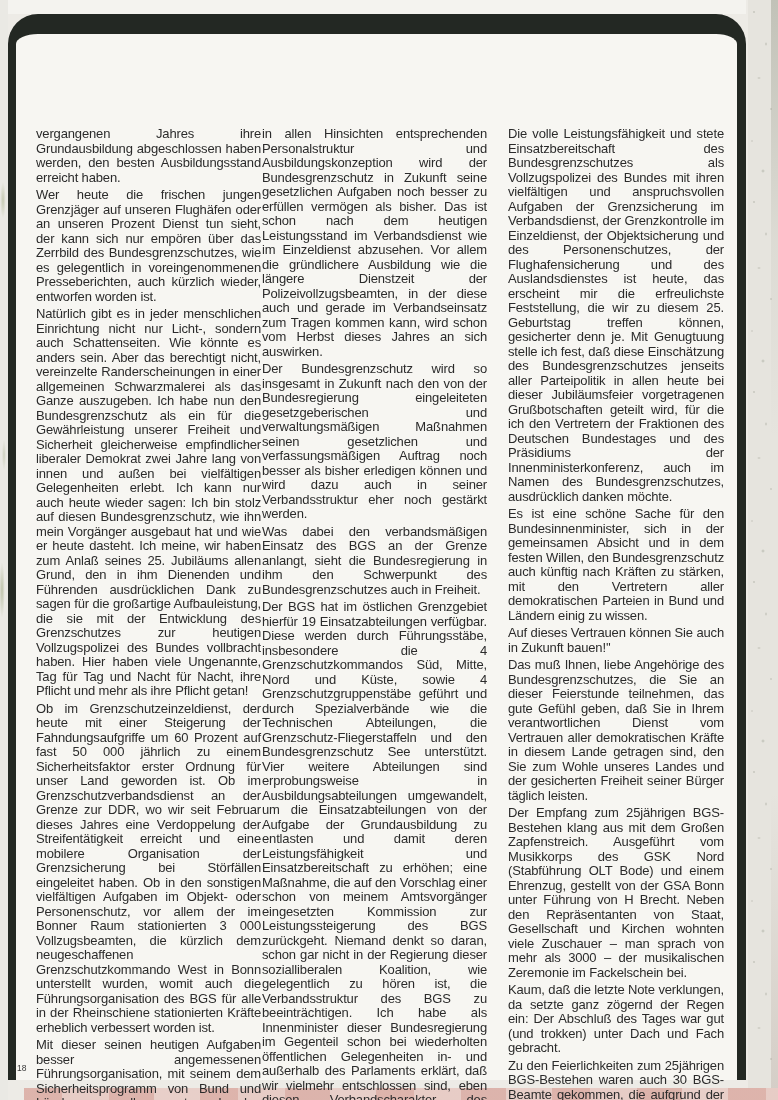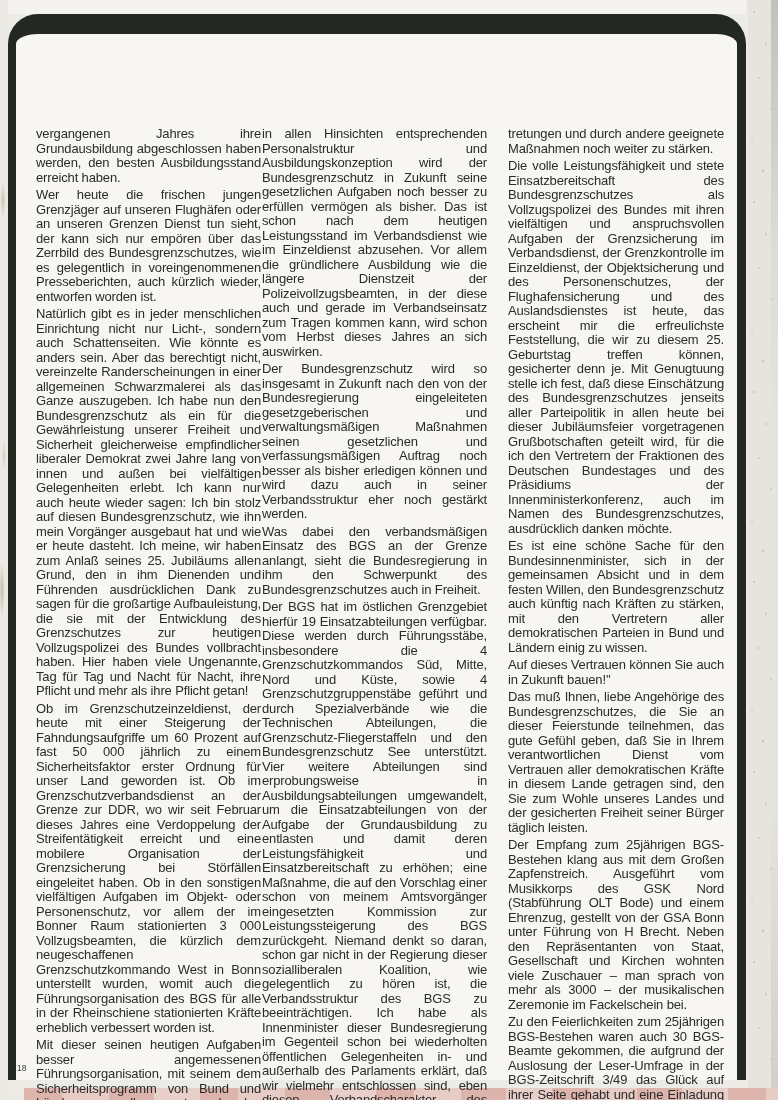--- a/index.html
+++ b/index.html
@@ -120,34 +120,34 @@
 
 <div class="canvas">
   <div class="top-margin"></div>
   <div class="left-margin"></div>
   <div class="right-margin"></div>
   <div class="bottom-strip"></div>
   <div class="frame"></div>
   <div class="page-number">18</div>
   <div class="col col-1">
       <p>vergangenen Jahres ihre Grundausbildung abgeschlossen haben werden, den besten Ausbildungsstand erreicht haben.</p>
-      <p>Wer heute die frischen jungen Grenzjäger auf unseren Flughäfen oder an unseren Grenzen Dienst tun sieht, der kann sich nur empören über das Zerrbild des Bundesgrenzschutzes, wie es gelegentlich in voreingenommenen Presseberichten, auch kürzlich wieder, entworfen worden ist.</p>
+      <p>Wer heute die frischen jungen Grenzjäger auf unseren Flughäfen oder an unseren Prozent Dienst tun sieht, der kann sich nur empören über das Zerrbild des Bundesgrenzschutzes, wie es gelegentlich in voreingenommenen Presseberichten, auch kürzlich wieder, entworfen worden ist.</p>
       <p>Natürlich gibt es in jeder menschlichen Einrichtung nicht nur Licht-, sondern auch Schattenseiten. Wie könnte es anders sein. Aber das berechtigt nicht, vereinzelte Randerscheinungen in einer allgemeinen Schwarzmalerei als das Ganze auszugeben. Ich habe nun den Bundesgrenzschutz als ein für die Gewährleistung unserer Freiheit und Sicherheit gleicherweise empfindlicher liberaler Demokrat zwei Jahre lang von innen und außen bei vielfältigen Gelegenheiten erlebt. Ich kann nur auch heute wieder sagen: Ich bin stolz auf diesen Bundesgrenzschutz, wie ihn mein Vorgänger ausgebaut hat und wie er heute dasteht. Ich meine, wir haben zum Anlaß seines 25. Jubiläums allen Grund, den in ihm Dienenden und Führenden ausdrücklichen Dank zu sagen für die großartige Aufbauleistung, die sie mit der Entwicklung des Grenzschutzes zur heutigen Vollzugspolizei des Bundes vollbracht haben. Hier haben viele Ungenannte, Tag für Tag und Nacht für Nacht, ihre Pflicht und mehr als ihre Pflicht getan!</p>
       <p>Ob im Grenzschutzeinzeldienst, der heute mit einer Steigerung der Fahndungsaufgriffe um 60 Prozent auf fast 50 000 jährlich zu einem Sicherheitsfaktor erster Ordnung für unser Land geworden ist. Ob im Grenzschutzverbandsdienst an der Grenze zur DDR, wo wir seit Februar dieses Jahres eine Verdoppelung der Streifentätigkeit erreicht und eine mobilere Organisation der Grenzsicherung bei Störfällen eingeleitet haben. Ob in den sonstigen vielfältigen Aufgaben im Objekt- oder Personenschutz, vor allem der im Bonner Raum stationierten 3 000 Vollzugsbeamten, die kürzlich dem neugeschaffenen Grenzschutzkommando West in Bonn unterstellt wurden, womit auch die Führungsorganisation des BGS für alle in der Rheinschiene stationierten Kräfte erheblich verbessert worden ist.</p>
       <p>Mit dieser seinen heutigen Aufgaben besser angemessenen Führungsorganisation, mit seinem dem Sicherheitsprogramm von Bund und Ländern voll entsprechenden Ausrüstungskonzept mit allen polizeitypischen Waffen und seiner nunmehr auch den Polizeien der Länder</p>
     </div>
   <div class="col col-2">
       <p>in allen Hinsichten entsprechenden Personalstruktur und Ausbildungskonzeption wird der Bundesgrenzschutz in Zukunft seine gesetzlichen Aufgaben noch besser zu erfüllen vermögen als bisher. Das ist schon nach dem heutigen Leistungsstand im Verbandsdienst wie im Einzeldienst abzusehen. Vor allem die gründlichere Ausbildung wie die längere Dienstzeit der Polizeivollzugsbeamten, in der diese auch und gerade im Verbandseinsatz zum Tragen kommen kann, wird schon vom Herbst dieses Jahres an sich auswirken.</p>
       <p>Der Bundesgrenzschutz wird so insgesamt in Zukunft nach den von der Bundesregierung eingeleiteten gesetzgeberischen und verwaltungsmäßigen Maßnahmen seinen gesetzlichen und verfassungsmäßigen Auftrag noch besser als bisher erledigen können und wird dazu auch in seiner Verbandsstruktur eher noch gestärkt werden.</p>
       <p>Was dabei den verbandsmäßigen Einsatz des BGS an der Grenze anlangt, sieht die Bundesregierung in ihm den Schwerpunkt des Bundesgrenzschutzes auch in Freiheit.</p>
       <p>Der BGS hat im östlichen Grenzgebiet hierfür 19 Einsatzabteilungen verfügbar. Diese werden durch Führungsstäbe, insbesondere die 4 Grenzschutzkommandos Süd, Mitte, Nord und Küste, sowie 4 Grenzschutzgruppenstäbe geführt und durch Spezialverbände wie die Technischen Abteilungen, die Grenzschutz-Fliegerstaffeln und den Bundesgrenzschutz See unterstützt. Vier weitere Abteilungen sind erprobungsweise in Ausbildungsabteilungen umgewandelt, um die Einsatzabteilungen von der Aufgabe der Grundausbildung zu entlasten und damit deren Leistungsfähigkeit und Einsatzbereitschaft zu erhöhen; eine Maßnahme, die auf den Vorschlag einer schon von meinem Amtsvorgänger eingesetzten Kommission zur Leistungssteigerung des BGS zurückgeht. Niemand denkt so daran, schon gar nicht in der Regierung dieser sozialliberalen Koalition, wie gelegentlich zu hören ist, die Verbandsstruktur des BGS zu beeinträchtigen. Ich habe als Innenminister dieser Bundesregierung im Gegenteil schon bei wiederholten öffentlichen Gelegenheiten in- und außerhalb des Parlaments erklärt, daß wir vielmehr entschlossen sind, eben diesen Verbandscharakter des Bundesgrenzschutzes, von dem seine volle Leistungsfähigkeit und stete Einsatzbereitschaft entscheidend abhängt, durch die eingeleitete Entlastung der Verbände von bundesweiten Ferneinsätzen etwa bei der Flughafensicherung und von der Fülle der Einzelabordnungen etwa zum Objektschutz unserer auswärtigen Ver-</p>
     </div>
   <div class="col col-3">
-      <p>tretungen und durch andere geeignete Maßnahmen noch weiter zu stärken.</p>
       <p>Die volle Leistungsfähigkeit und stete Einsatzbereitschaft des Bundesgrenzschutzes als Vollzugspolizei des Bundes mit ihren vielfältigen und anspruchsvollen Aufgaben der Grenzsicherung im Verbandsdienst, der Grenzkontrolle im Einzeldienst, der Objektsicherung und des Personenschutzes, der Flughafensicherung und des Auslandsdienstes ist heute, das erscheint mir die erfreulichste Feststellung, die wir zu diesem 25. Geburtstag treffen können, gesicherter denn je. Mit Genugtuung stelle ich fest, daß diese Einschätzung des Bundesgrenzschutzes jenseits aller Parteipolitik in allen heute bei dieser Jubiläumsfeier vorgetragenen Grußbotschaften geteilt wird, für die ich den Vertretern der Fraktionen des Deutschen Bundestages und des Präsidiums der Innenministerkonferenz, auch im Namen des Bundesgrenzschutzes, ausdrücklich danken möchte.</p>
       <p>Es ist eine schöne Sache für den Bundesinnenminister, sich in der gemeinsamen Absicht und in dem festen Willen, den Bundesgrenzschutz auch künftig nach Kräften zu stärken, mit den Vertretern aller demokratischen Parteien in Bund und Ländern einig zu wissen.</p>
       <p>Auf dieses Vertrauen können Sie auch in Zukunft bauen!''</p>
       <p>Das muß Ihnen, liebe Angehörige des Bundesgrenzschutzes, die Sie an dieser Feierstunde teilnehmen, das gute Gefühl geben, daß Sie in Ihrem verantwortlichen Dienst vom Vertrauen aller demokratischen Kräfte in diesem Lande getragen sind, den Sie zum Wohle unseres Landes und der gesicherten Freiheit seiner Bürger täglich leisten.</p>
       <p>Der Empfang zum 25jährigen BGS-Bestehen klang aus mit dem Großen Zapfenstreich. Ausgeführt vom Musikkorps des GSK Nord (Stabführung OLT Bode) und einem Ehrenzug, gestellt von der GSA Bonn unter Führung von H Brecht. Neben den Repräsentanten von Staat, Gesellschaft und Kirchen wohnten viele Zuschauer – man sprach von mehr als 3000 – der musikalischen Zeremonie im Fackelschein bei.</p>
+      <p>Kaum, daß die letzte Note verklungen, da setzte ganz zögernd der Regen ein: Der Abschluß des Tages war gut (und trokken) unter Dach und Fach gebracht.</p>
       <p>Zu den Feierlichkeiten zum 25jährigen BGS-Bestehen waren auch 30 BGS-Beamte gekommen, die aufgrund der Auslosung der Leser-Umfrage in der BGS-Zeitschrift 3/49 das Glück auf ihrer Seite gehabt und eine Einladung von Bundesinnenminister Prof. Dr. Maihofer erhalten hatten.</p>
       <p class="credit">Text und Fotos: owi</p>
     </div>
 </div>
 
 </body></html>

